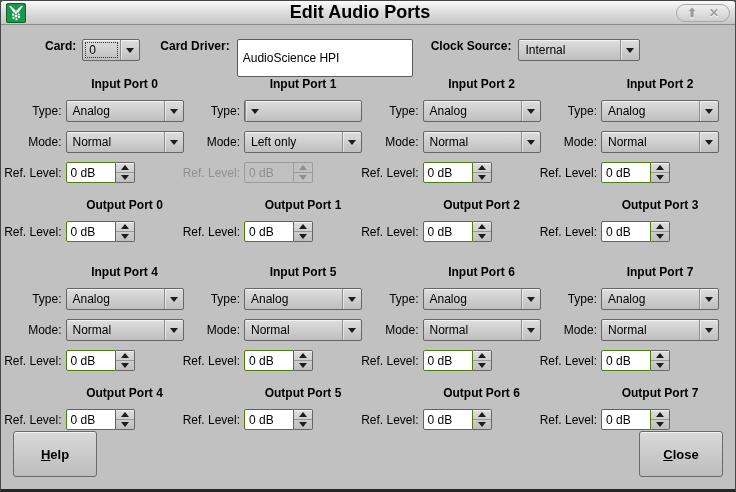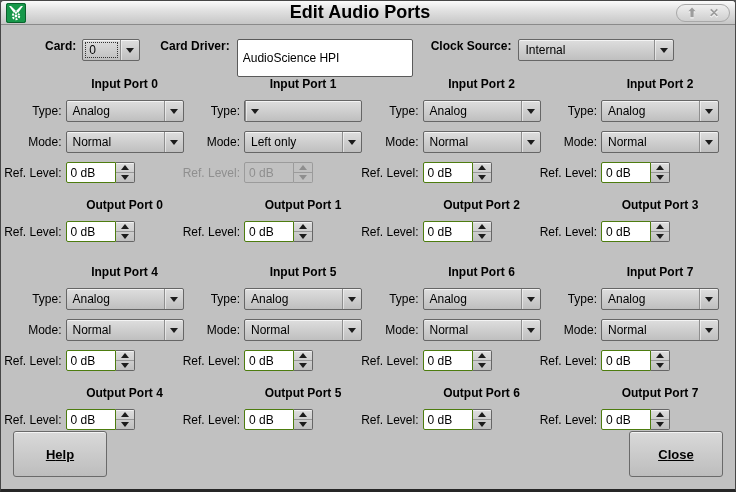--- a/index.html
+++ b/index.html
@@ -91,34 +91,34 @@
     padding-right:6px;
   }
   .port .port-header { grid-column:2; justify-self:center; font-weight:bold; }
   .port .combo { width:118px; }
   .in-row  { margin-top:6px; }
   .out-row { margin-top:15px; }
   .in-row2 { margin-top:23px; }
   
   .bottombar { margin-top:auto; display:flex; justify-content:space-between; padding:0 2px; }
   .btn {
-    width:94px; height:46px; cursor:pointer;
+    width:84px; height:46px; cursor:pointer;
     background:linear-gradient(#d9d9d9,#bdbdbd);
     border:1px solid #6a6a6a; border-radius:3px;
     box-shadow:inset 0 1px 0 rgba(255,255,255,.7);
-    font-family:"Liberation Sans", sans-serif; font-size:13px; font-weight:bold; color:#000;text-decoration:underline;
+    font-family:"Liberation Sans", sans-serif; font-size:13px; font-weight:bold; color:#000;
   }
   .btn u { text-decoration:underline; }
   
   .card-combo { width:58px; margin-left:6px; }
   .card-lbl { margin-left:30px; }
   .driver-lbl { margin-left:20px; }
   .driver-entry { width:176px; margin-left:7px; }
   .clock-lbl { margin-left:18px; }
-  .clock-combo { width:156px; margin-left:7px; }
+  .clock-combo { width:122px; margin-left:7px; }
 </style>
 </head>
 <body>
 
 <div class="window">
 
   <div class="titlebar">
     <svg class="app-icon" viewBox="0 0 20 20">
       <rect x="0" y="0" width="20" height="20" rx="2" fill="#17984a"></rect>
       <rect x="0.5" y="0.5" width="19" height="19" rx="2" fill="none" stroke="#0c5f2d" stroke-width="1"></rect>

